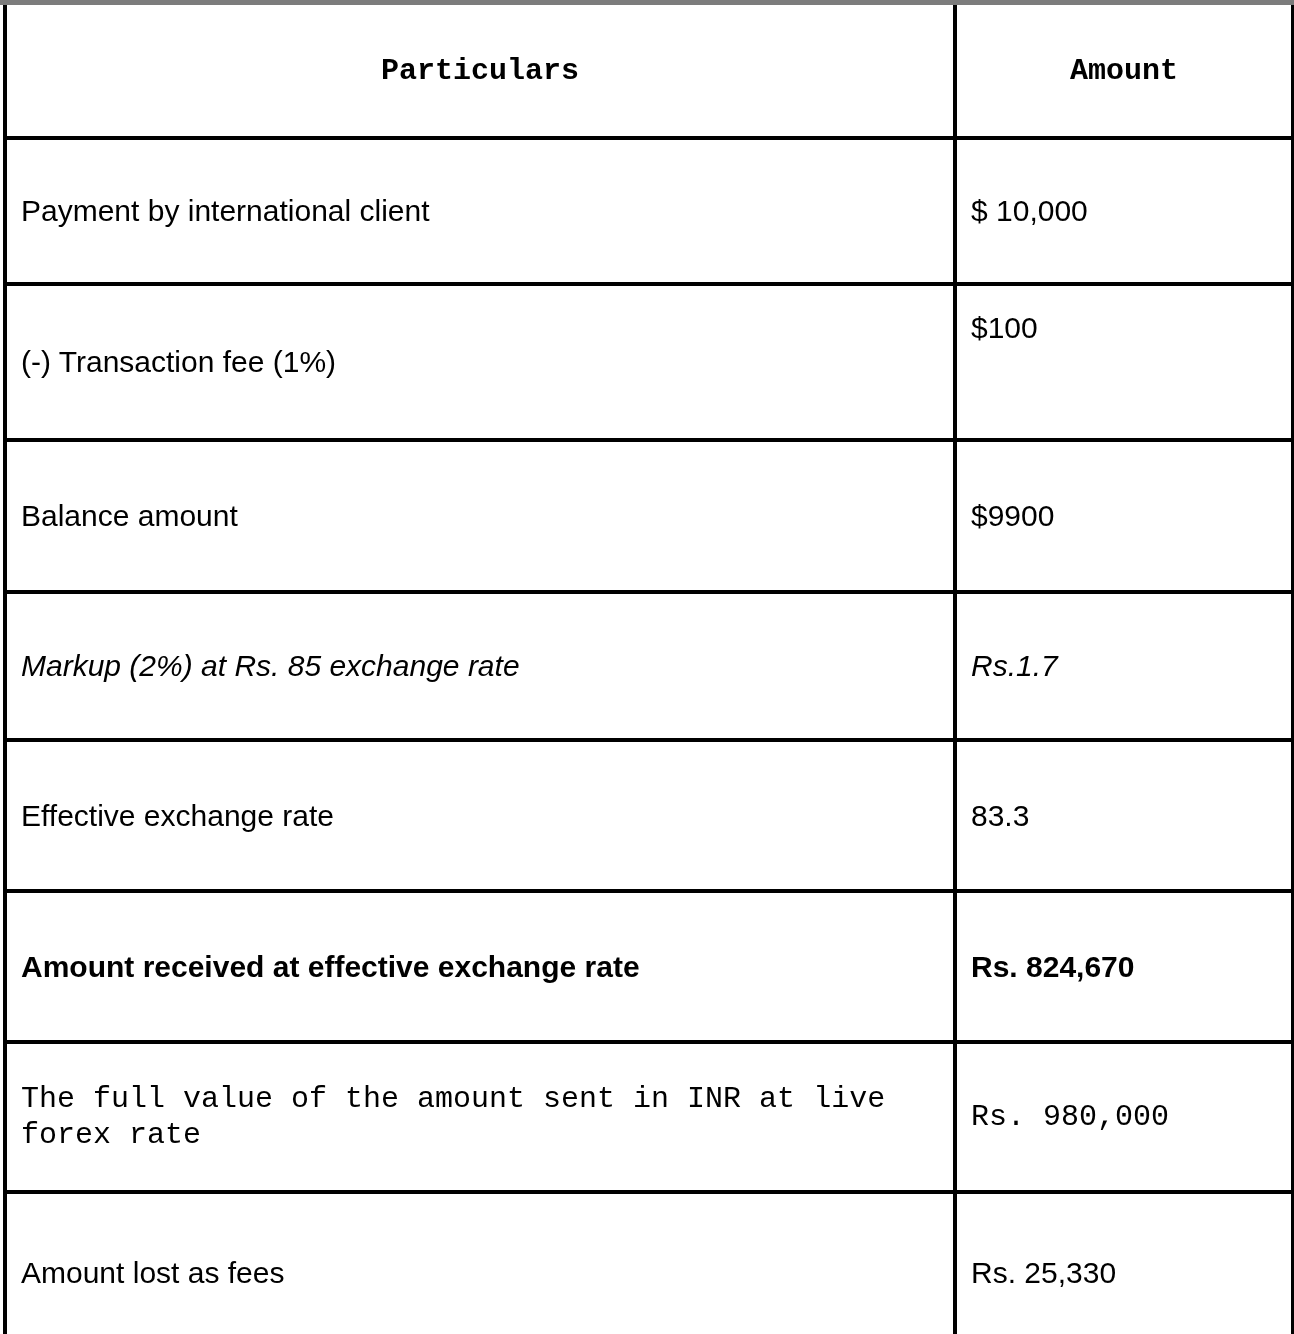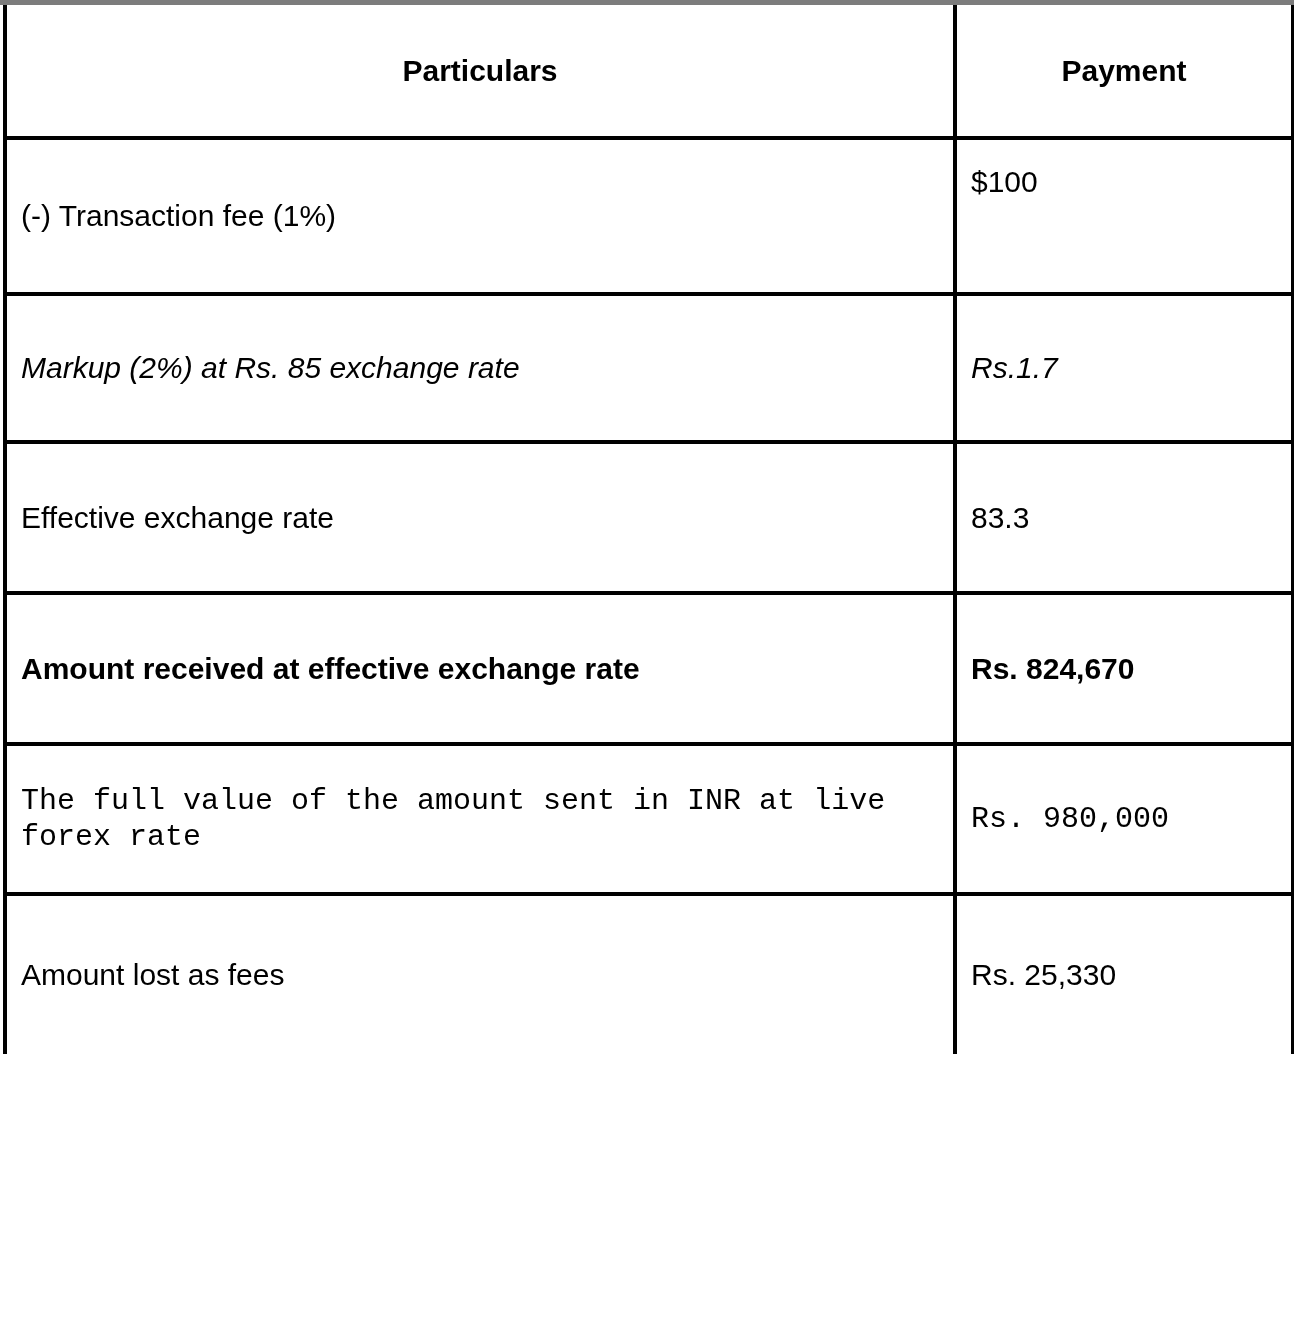--- a/index.html
+++ b/index.html
@@ -44,21 +44,21 @@
     vertical-align: middle;
     text-align: left;
     padding-left: 14px;
     padding-right: 10px;
   }
   td.amount-top {
     vertical-align: top;
     padding-top: 24px;
   }
 
-  tr.header-row { height: 133px; }
+  tr.header-row { height: 133px; font-family: Liberation Mono, monospace; }
   tr.r0 { height: 146px; }
   tr.r1 { height: 156px; }
   tr.r2 { height: 152px; }
   tr.r3 { height: 148px; font-style: italic; }
   tr.r4 { height: 151px; }
   tr.r5 { height: 151px; font-weight: bold; }
   tr.r6 { height: 150px; font-family: Liberation Mono, monospace; }
   tr.r7 { height: 160px; } 
 </style>
 </head>
@@ -68,27 +68,35 @@
 
 <div class="table-frame">
   <table class="doc-table">
     <colgroup>
       <col class="col-particulars">
       <col class="col-amount">
     </colgroup>
     <thead>
       <tr class="header-row">
         <th>Particulars</th>
-        <th>Payment</th>
+        <th>Amount</th>
       </tr>
     </thead>
     <tbody>
+      <tr class="r0">
+        <td>Payment by international client</td>
+        <td>$ 10,000</td>
+      </tr>
       <tr class="r1">
         <td>(-) Transaction fee (1%)</td>
         <td class="amount-top">$100</td>
+      </tr>
+      <tr class="r2">
+        <td>Balance amount</td>
+        <td>$9900</td>
       </tr>
       <tr class="r3">
         <td>Markup (2%) at Rs. 85 exchange rate</td>
         <td>Rs.1.7</td>
       </tr>
       <tr class="r4">
         <td>Effective exchange rate</td>
         <td>83.3</td>
       </tr>
       <tr class="r5">

